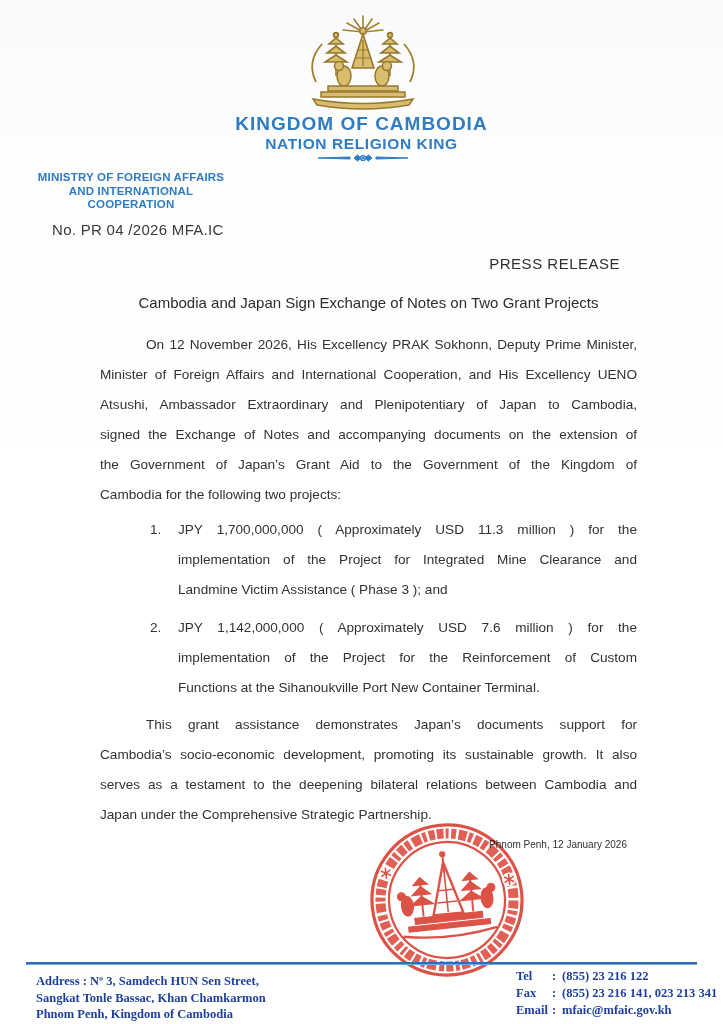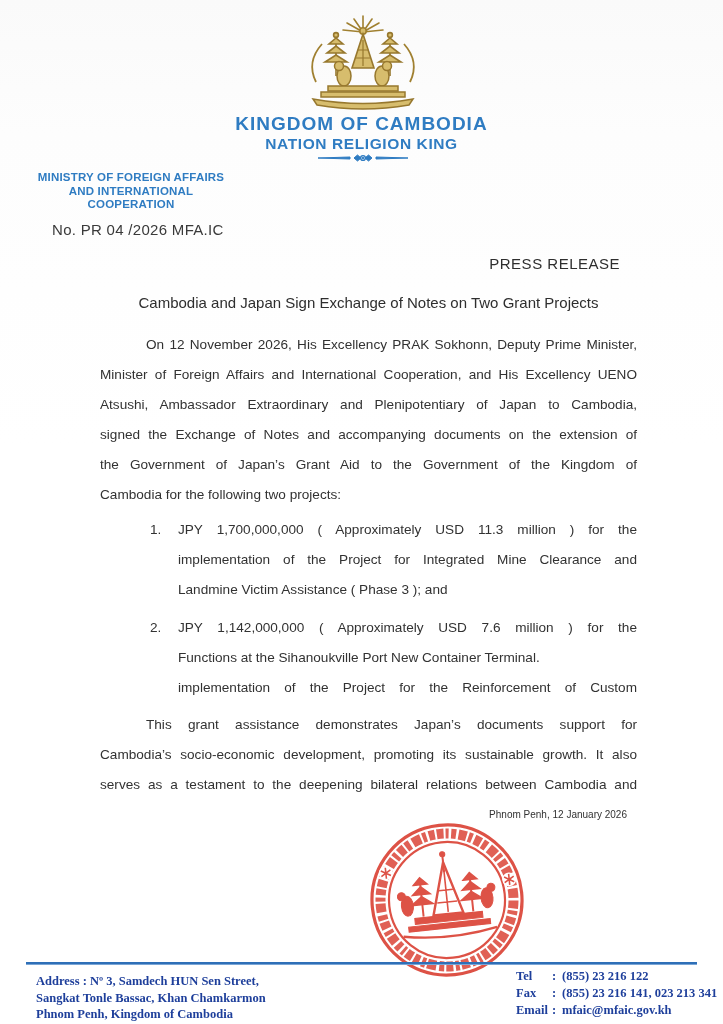--- a/index.html
+++ b/index.html
@@ -159,29 +159,30 @@
           <div class="tline tfirst">JPY 1,700,000,000 ( Approximately USD 11.3 million ) for the</div>
           <div class="tline">implementation of the Project for Integrated Mine Clearance and</div>
           <div class="tline tlast">Landmine Victim Assistance ( Phase 3 ); and</div>
         </div>
     </div>
 
     <div class="litem litem2">
       <span class="lnum">2.</span>
       <div class="ltext">
           <div class="tline tfirst">JPY 1,142,000,000 ( Approximately USD 7.6 million ) for the</div>
+          <div class="tline">implementation of the Project for the Reinforcement of Custom</div>
           <div class="tline tlast">Functions at the Sihanoukville Port New Container Terminal.</div>
-          <div class="tline">implementation of the Project for the Reinforcement of Custom</div>
         </div>
     </div>
 
     <div class="para indent">
         <div class="tline tfirst">This grant assistance demonstrates Japan’s documents support for</div>
         <div class="tline">Cambodia’s socio-economic development, promoting its sustainable growth. It also</div>
         <div class="tline">serves as a testament to the deepening bilateral relations between Cambodia and</div>
+        <div class="tline tlast">Japan under the Comprehensive Strategic Partnership.</div>
       </div>
 
     <div class="dateline">Phnom Penh, 12 January 2026</div>
   </div>
 
   <svg class="seal" viewBox="0 0 160 160">
     <g stroke="#d93a2c" fill="none">
       <circle cx="80" cy="80" r="75" stroke-width="3.2"></circle>
       <circle cx="80" cy="80" r="58" stroke-width="2.2"></circle>
 

